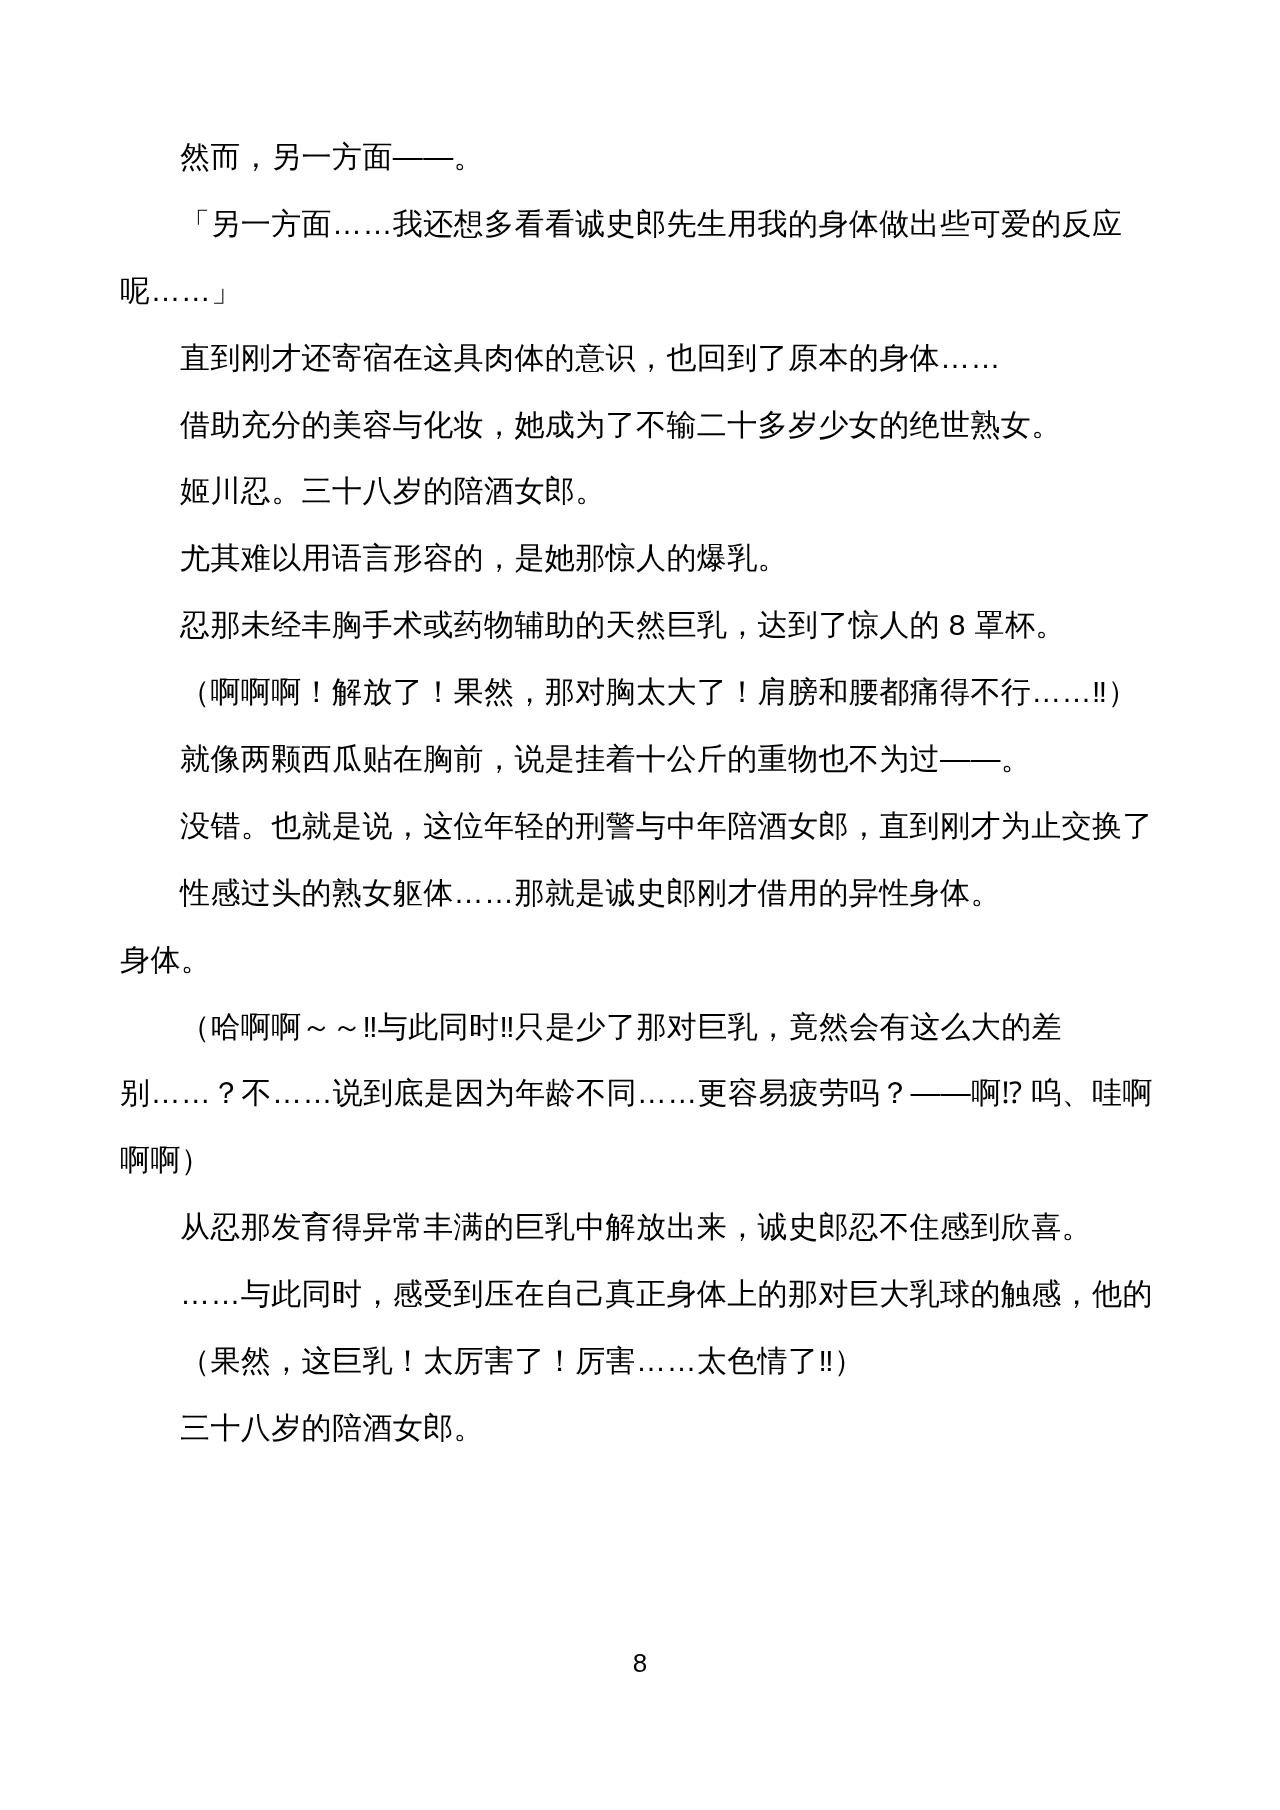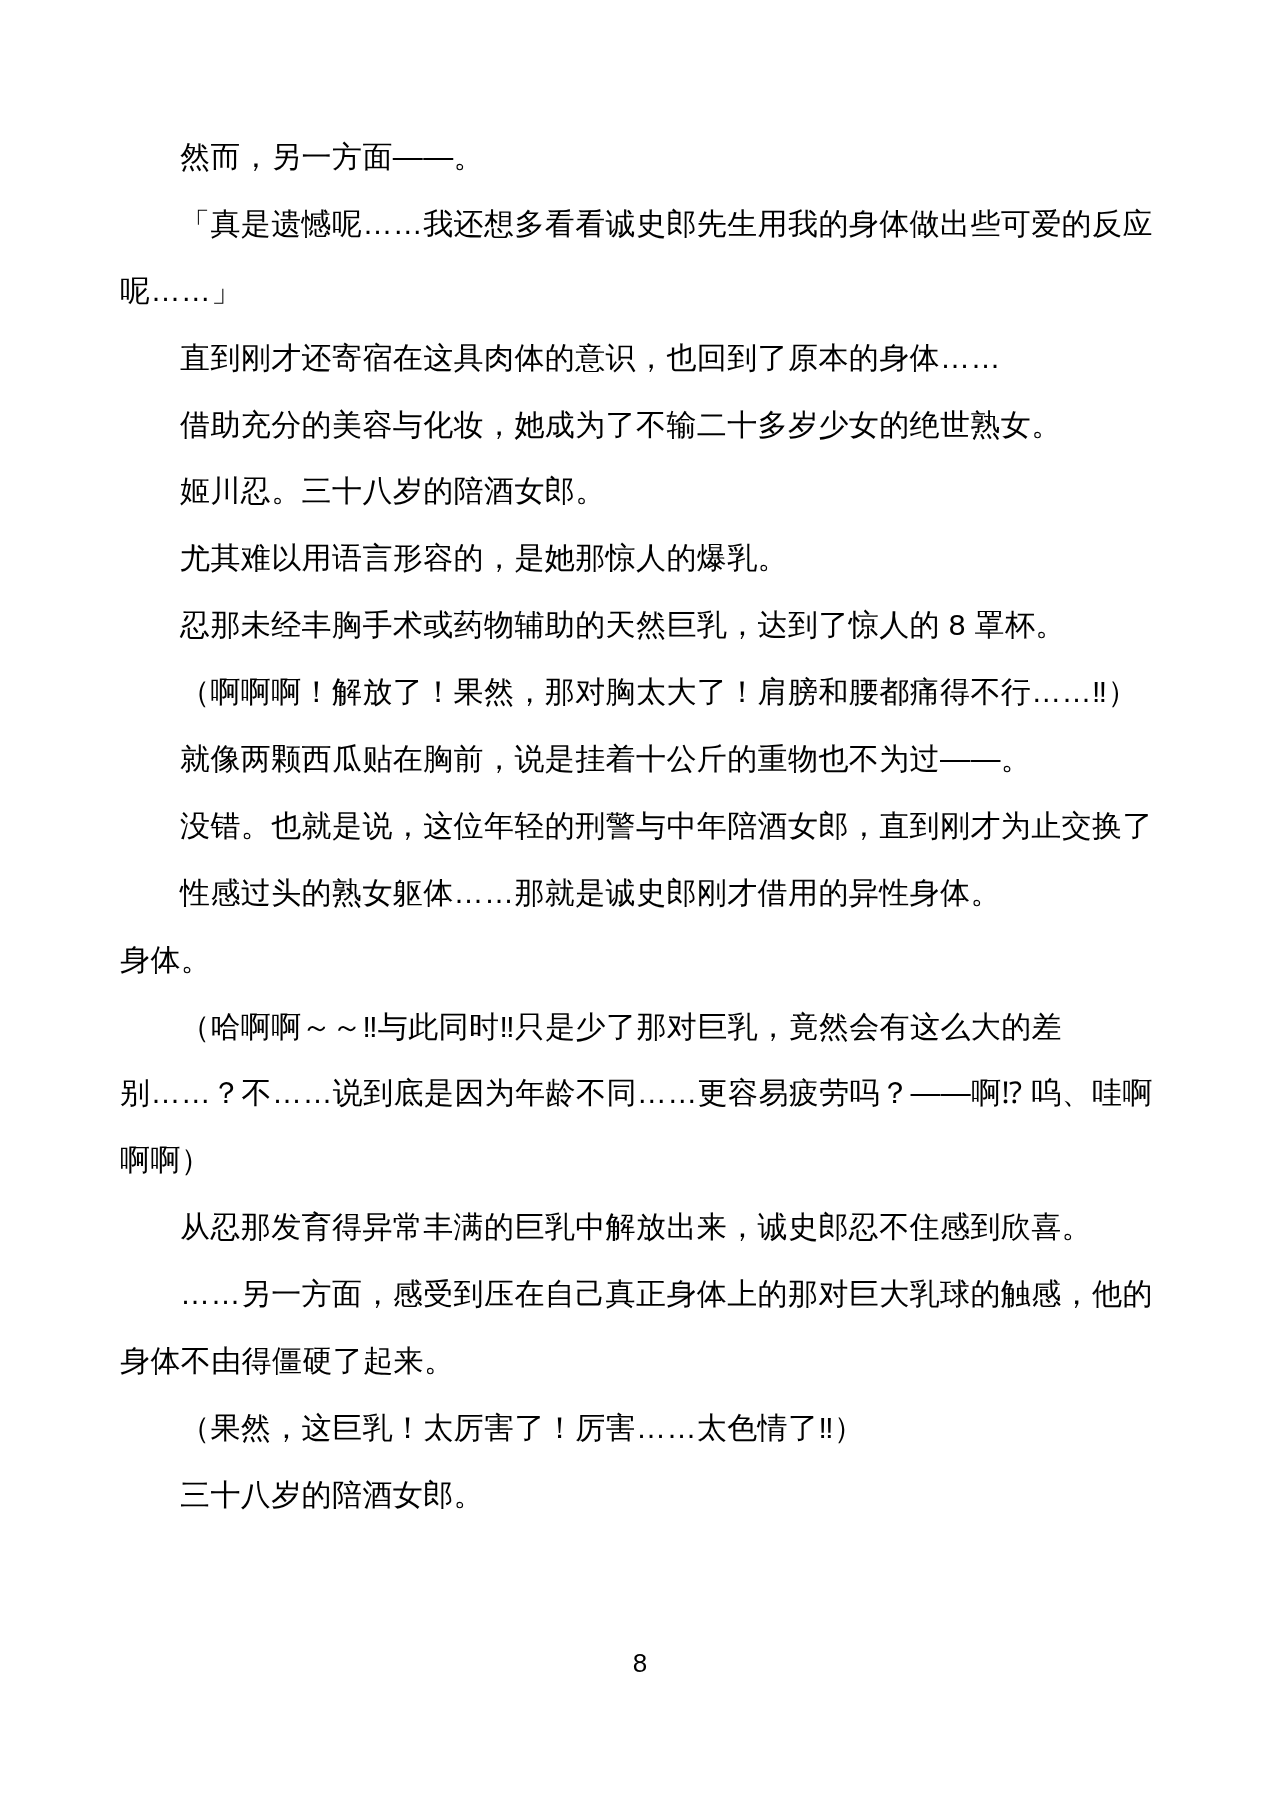--- a/index.html
+++ b/index.html
@@ -42,35 +42,34 @@
     font-size: 26px;
     line-height: 34px;
   }
 </style>
 </head>
 <body>
 
 <div class="page" style="background: rgb(255, 255, 255); color: rgb(0, 0, 0);">
   <div class="text-block" id="lines-container">
       <div class="line indent">然而，另一方面——。</div>
-      <div class="line indent">「真是遗憾呢……我还想多看看诚史郎先生用我的身体做出些可爱的反应</div>
+      <div class="line indent">「另一方面……我还想多看看诚史郎先生用我的身体做出些可爱的反应</div>
       <div class="line">呢……」</div>
       <div class="line indent">直到刚才还寄宿在这具肉体的意识，也回到了原本的身体……</div>
       <div class="line indent">借助充分的美容与化妆，她成为了不输二十多岁少女的绝世熟女。</div>
       <div class="line indent">姬川忍。三十八岁的陪酒女郎。</div>
       <div class="line indent">尤其难以用语言形容的，是她那惊人的爆乳。</div>
       <div class="line indent">忍那未经丰胸手术或药物辅助的天然巨乳，达到了惊人的 8 罩杯。</div>
       <div class="line indent">（啊啊啊！解放了！果然，那对胸太大了！肩膀和腰都痛得不行……‼）</div>
       <div class="line indent">就像两颗西瓜贴在胸前，说是挂着十公斤的重物也不为过——。</div>
       <div class="line indent">没错。也就是说，这位年轻的刑警与中年陪酒女郎，直到刚才为止交换了</div>
       <div class="line indent">性感过头的熟女躯体……那就是诚史郎刚才借用的异性身体。</div>
       <div class="line">身体。</div>
       <div class="line indent">（哈啊啊～～‼与此同时‼只是少了那对巨乳，竟然会有这么大的差</div>
       <div class="line">别……？不……说到底是因为年龄不同……更容易疲劳吗？——啊⁉ 呜、哇啊</div>
       <div class="line">啊啊）</div>
       <div class="line indent">从忍那发育得异常丰满的巨乳中解放出来，诚史郎忍不住感到欣喜。</div>
-      <div class="line indent">……另一方面，感受到压在自己真正身体上的那对巨大乳球的触感，他的</div>
-      <div class="line">身体不由得僵硬了起来。</div>
+      <div class="line indent">……与此同时，感受到压在自己真正身体上的那对巨大乳球的触感，他的</div>
       <div class="line indent">（果然，这巨乳！太厉害了！厉害……太色情了‼）</div>
       <div class="line indent">三十八岁的陪酒女郎。</div>
     </div>
   <div class="page-number">8</div>
 </div>
 
 </body></html>

